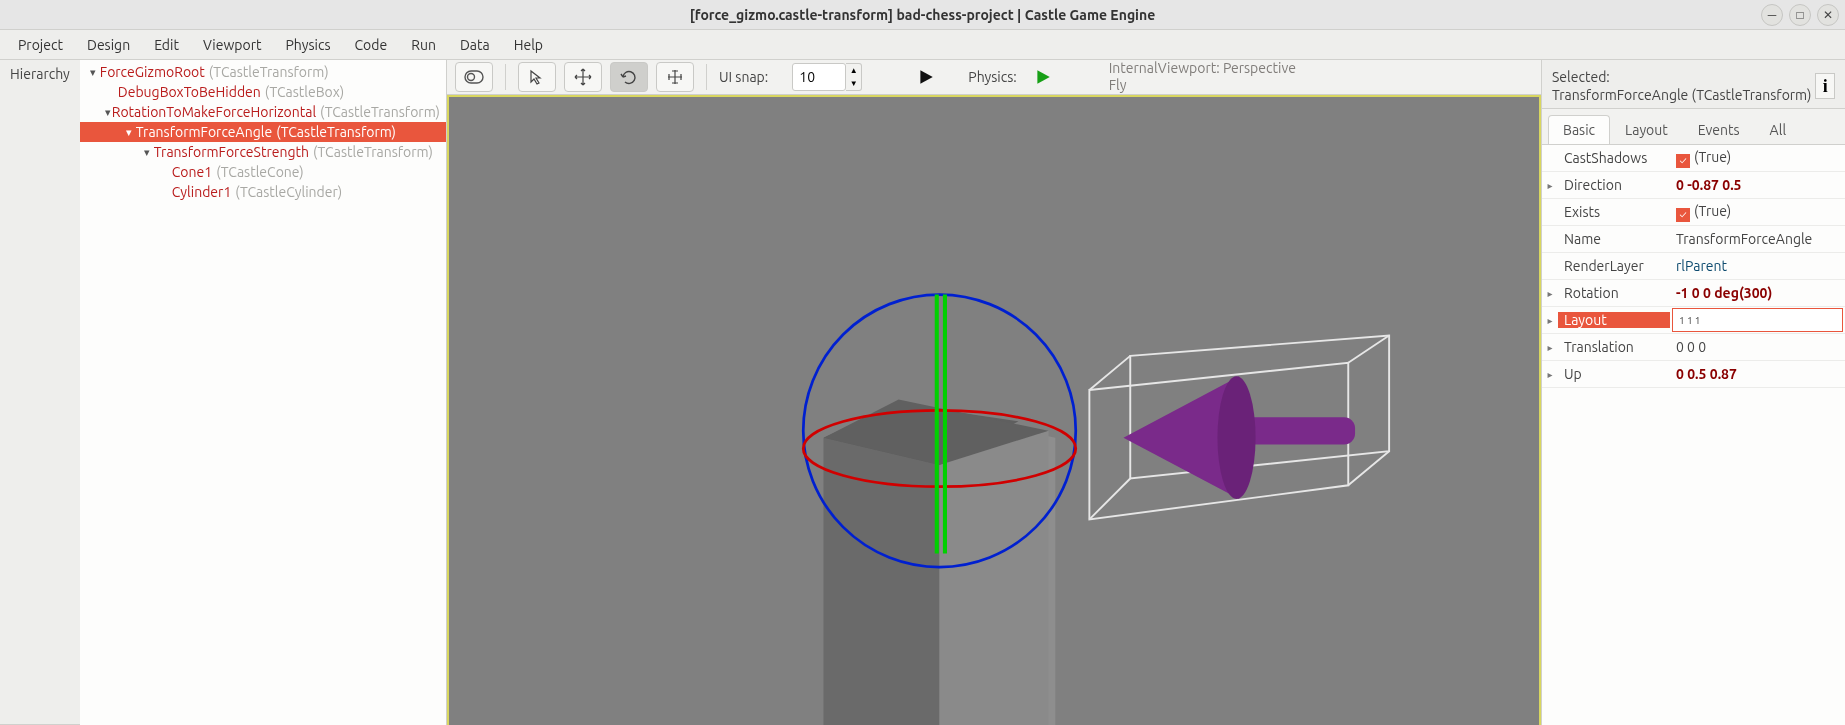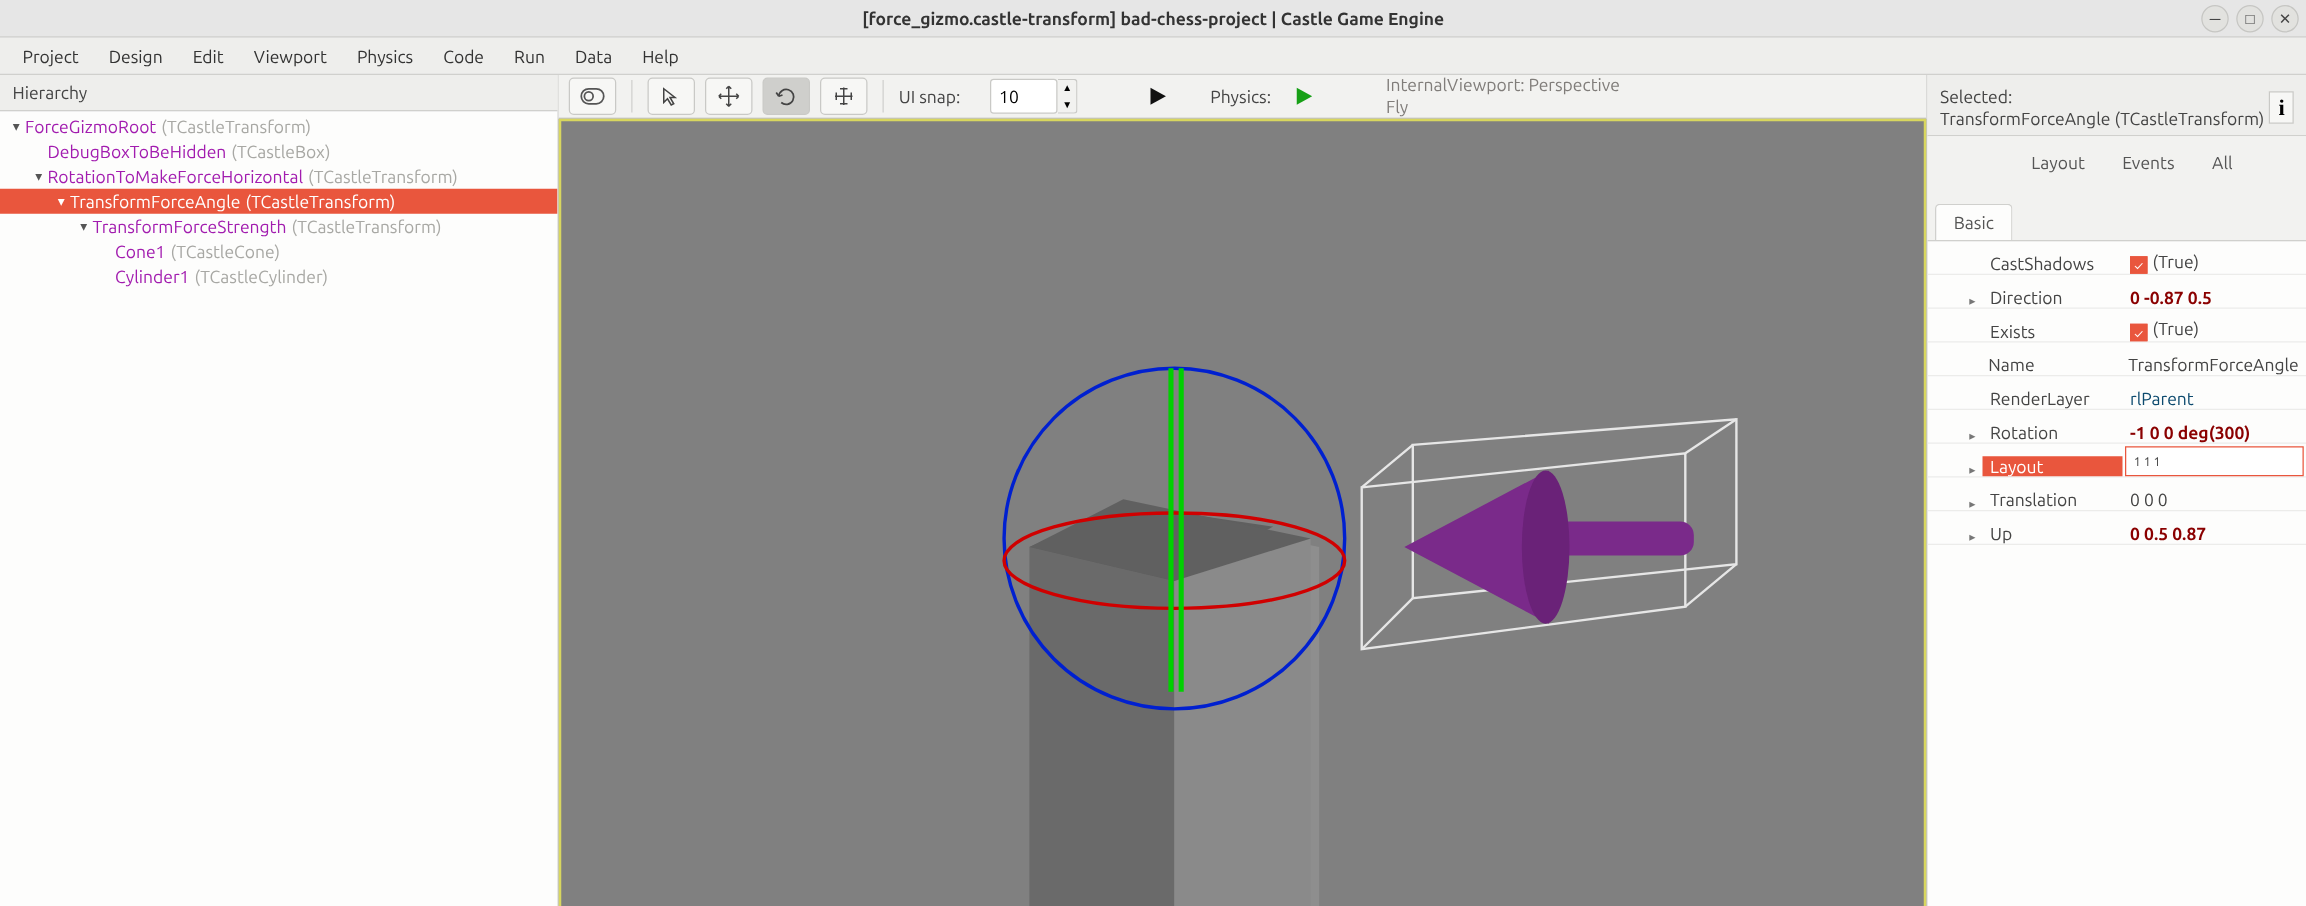--- a/index.html
+++ b/index.html
@@ -8,26 +8,26 @@
 .titlebar { height: 30px; background: #e6e6e6; border-bottom: 1px solid #d0d0cd; display: flex; align-items: center; justify-content: center; position: relative; }
 .titlebar .title { font-weight: 600; color: #333; }
 .titlebar .winbtns { position: absolute; right: 6px; display: flex; gap: 6px; }
 .titlebar .winbtn { width: 22px; height: 22px; border-radius: 11px; background: #e2e2df; border: 1px solid #c6c6c3; display: flex; align-items: center; justify-content: center; color: #444; cursor: pointer; font-size: 12px; }
 
 .menubar { height: 30px; background: #eeeeec; border-bottom: 1px solid #d0d0cd; display: flex; align-items: center; padding: 0 8px; gap: 4px; }
 .menubar .menuitem { padding: 4px 10px; color: #333; border-radius: 4px; cursor: pointer; }
 
 .content { display: flex; height: calc(100% - 60px); }
 
-.hierarchy { width: 447px; border-right: 1px solid #d0d0cd; background: #fdfdfc; display: flex; flex-direction: column; }
+.hierarchy { width: 447px; border-right: 1px solid #d0d0cd; background: #fdfdfc; display: flex; flex-direction: row; }
 .panel-header { padding: 6px 10px; background: #eeeeec; border-bottom: 1px solid #d0d0cd; color: #444; }
 .tree { flex: 1; overflow: auto; padding: 2px 0; }
 .tree-item { display: flex; align-items: center; padding: 2px 6px; white-space: nowrap; cursor: pointer; }
 .tree-item .twirl { width: 14px; text-align: center; color: #555; font-size: 11px; }
-.tree-item .tname { color: #a21caf; }
+.tree-item .tname { color: #b91c1c; }
 .tree-item .ttype { color: #a8a8a4; margin-left: 4px; }
 .tree-item.selected { background: #e9563d; }
 .tree-item.selected .tname { color: #fff; }
 .tree-item.selected .ttype { color: #fff; }
 
 .center { flex: 1; display: flex; flex-direction: column; }
 .toolbar { height: 42px; border-bottom: 1px solid #d0d0cd; background: #f2f2f0; display: flex; align-items: center; padding: 0 8px; gap: 8px; }
 .tbtn { width: 38px; height: 30px; border: 1px solid #c9c9c6; border-radius: 4px; background: #f7f7f5; display: flex; align-items: center; justify-content: center; cursor: pointer; color: #444; }
 .tbtn.active { background: #cfcfcc; }
 .tool-sep { width: 1px; height: 26px; background: #d0d0cd; margin: 0 4px; }
@@ -41,23 +41,23 @@
 .viewport-info { margin-left: 40px; color: #807d7a; font-size: 13px; line-height: 1.2; }
 
 .viewport { flex: 1; background: #808080; position: relative; border: 2px solid #d8d65f; border-top: 2px solid #d8d65f; }
 
 .inspector { width: 304px; border-left: 1px solid #d0d0cd; background: #fdfdfc; display: flex; flex-direction: column; }
 .ins-header { padding: 8px 10px 4px; background: #eeeeec; border-bottom: 1px solid #d0d0cd; display:flex; align-items:center; }
 .ins-header .txt { flex:1; color:#444; line-height:1.3; }
 .info-btn { width: 26px; height: 26px; border: 1px solid #c9c9c6; background:#f7f7f5; display:flex; align-items:center; justify-content:center; font-family: serif; font-weight:bold; font-size: 18px; margin-left: 4px; cursor:pointer; }
 .tabs { display: flex; border-bottom: 1px solid #d0d0cd; background:#f2f2f0; padding: 6px 6px 0; gap: 0; }
 .tab { padding: 6px 14px 6px; border: 1px solid transparent; border-bottom: none; color: #555; cursor: pointer; border-radius: 4px 4px 0 0; }
-.tab.active { background: #fdfdfc; border-color: #d0d0cd; margin-top: 48px; }
+.tab.active { background: #fdfdfc; border-color: #d0d0cd; }
 .props { flex:1; overflow:auto; }
-.prop-row { display: flex; align-items: flex-end; border-bottom: 1px solid #ececea; height: 27px; padding-left: 28px; }
+.prop-row { display: flex; align-items: center; border-bottom: 1px solid #ececea; height: 27px; }
 .prop-row .expander { width: 16px; text-align:center; color:#777; font-size: 10px; }
 .prop-row .pname { flex: 0 0 112px; padding: 0 6px; color: #444; }
 .prop-row .pval { flex: 1; padding: 0 6px; color: #8a0000; font-weight: 600; }
 .prop-row .pval.plain { color: #444; font-weight: 400; }
 .prop-row.active .pname { background: #e9563d; color: #fff; }
 .prop-row.active { }
 .prop-input { width: 100%; height: 24px; border: 1px solid #e9563d; padding: 0 6px; font-size: 10px; color:#444; }
 .chk { width: 14px; height: 14px; border: 1px solid #e9563d; background: #e9563d; display: inline-flex; align-items: center; justify-content: center; color:#fff; font-size:10px; margin-right:4px; vertical-align:-2px; }
 
 svg { display: block; }

